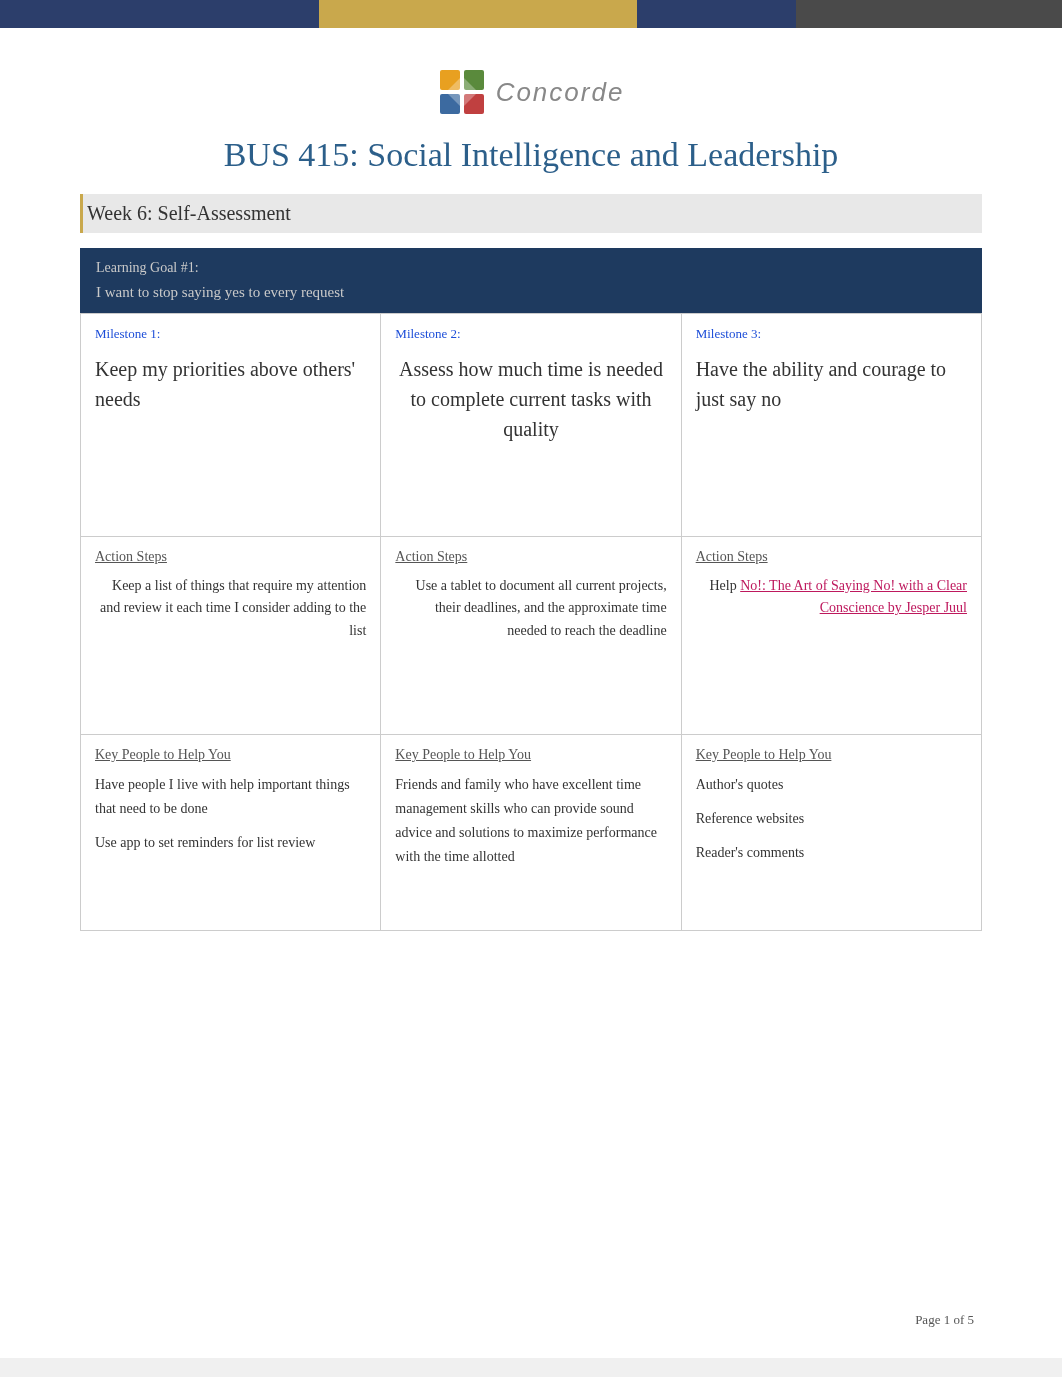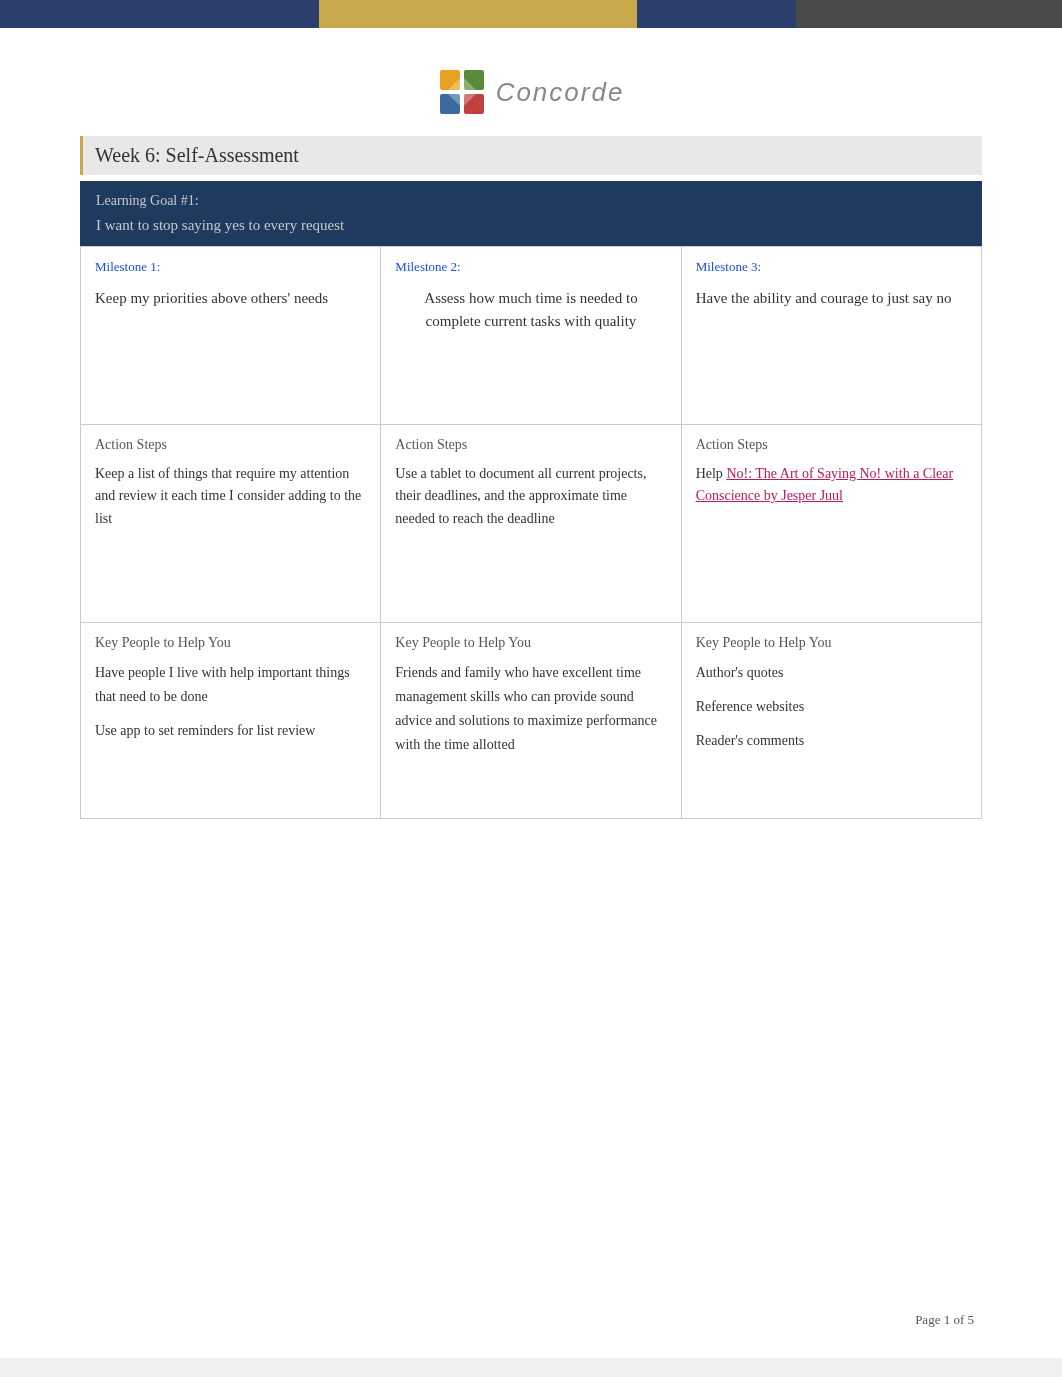--- a/index.html
+++ b/index.html
@@ -53,22 +53,22 @@
       font-family: Georgia, serif;
       font-size: 34px;
       color: #2c5f8a;
       text-align: center;
       margin-bottom: 20px;
       font-weight: normal;
     }
 
     .week-section {
       background: #e8e8e8;
-      padding: 8px 12px;
-      margin-bottom: 6px;
+      padding: 8px 4px;
+      margin-bottom: 15px;
       border-left: 3px solid #c9a84c;
     }
 
     .week-label {
       font-size: 20px;
       color: #333;
       font-weight: normal;
     }
 
     .creating-section {
@@ -113,40 +113,42 @@
     }
 
     .milestone-label {
       font-size: 13px;
       color: #1d4ed8;
       margin-bottom: 12px;
       font-style: normal;
     }
 
     .milestone-content {
-      font-size: 15px;
+      font-size: 20px;
       color: #333;
       line-height: 1.5;
       text-align: center;
     }
 
     .milestone-content.left-align {
       text-align: left;
     }
 
     .section-label {
       font-size: 14px;
       color: #555;
       margin-bottom: 10px;
+      text-decoration: underline;
     }
 
     .section-content {
       font-size: 14px;
       color: #333;
       line-height: 1.6;
+      text-align: right;
     }
 
     .link-text {
       color: #be185d;
       text-decoration: underline;
     }
 
     .milestone-spacer {
       height: 80px;
     }
@@ -180,20 +182,21 @@
     <svg class="logo-icon" viewBox="0 0 48 48" xmlns="http://www.w3.org/2000/svg">
       <rect x="2" y="2" width="20" height="20" fill="#e8a020" rx="2"></rect>
       <rect x="26" y="2" width="20" height="20" fill="#5a8a3c" rx="2"></rect>
       <rect x="2" y="26" width="20" height="20" fill="#3c6aa0" rx="2"></rect>
       <rect x="26" y="26" width="20" height="20" fill="#c04040" rx="2"></rect>
       <polygon points="24,8 40,24 24,40 8,24" fill="rgba(255,255,255,0.3)"></polygon>
     </svg>
     <span class="logo-text">Concorde</span>
   </div>
 
+  <h1 class="page-title">BUS 415: Social Intelligence and Leadership</h1>
 
   <div class="week-section">
     <span class="week-label">Week 6: Self-Assessment</span>
   </div>
 
 
   <div class="goal-header">
     <div class="goal-number">Learning Goal #1:</div>
     <div class="goal-statement">I want to stop saying yes to every request</div>
   </div>

